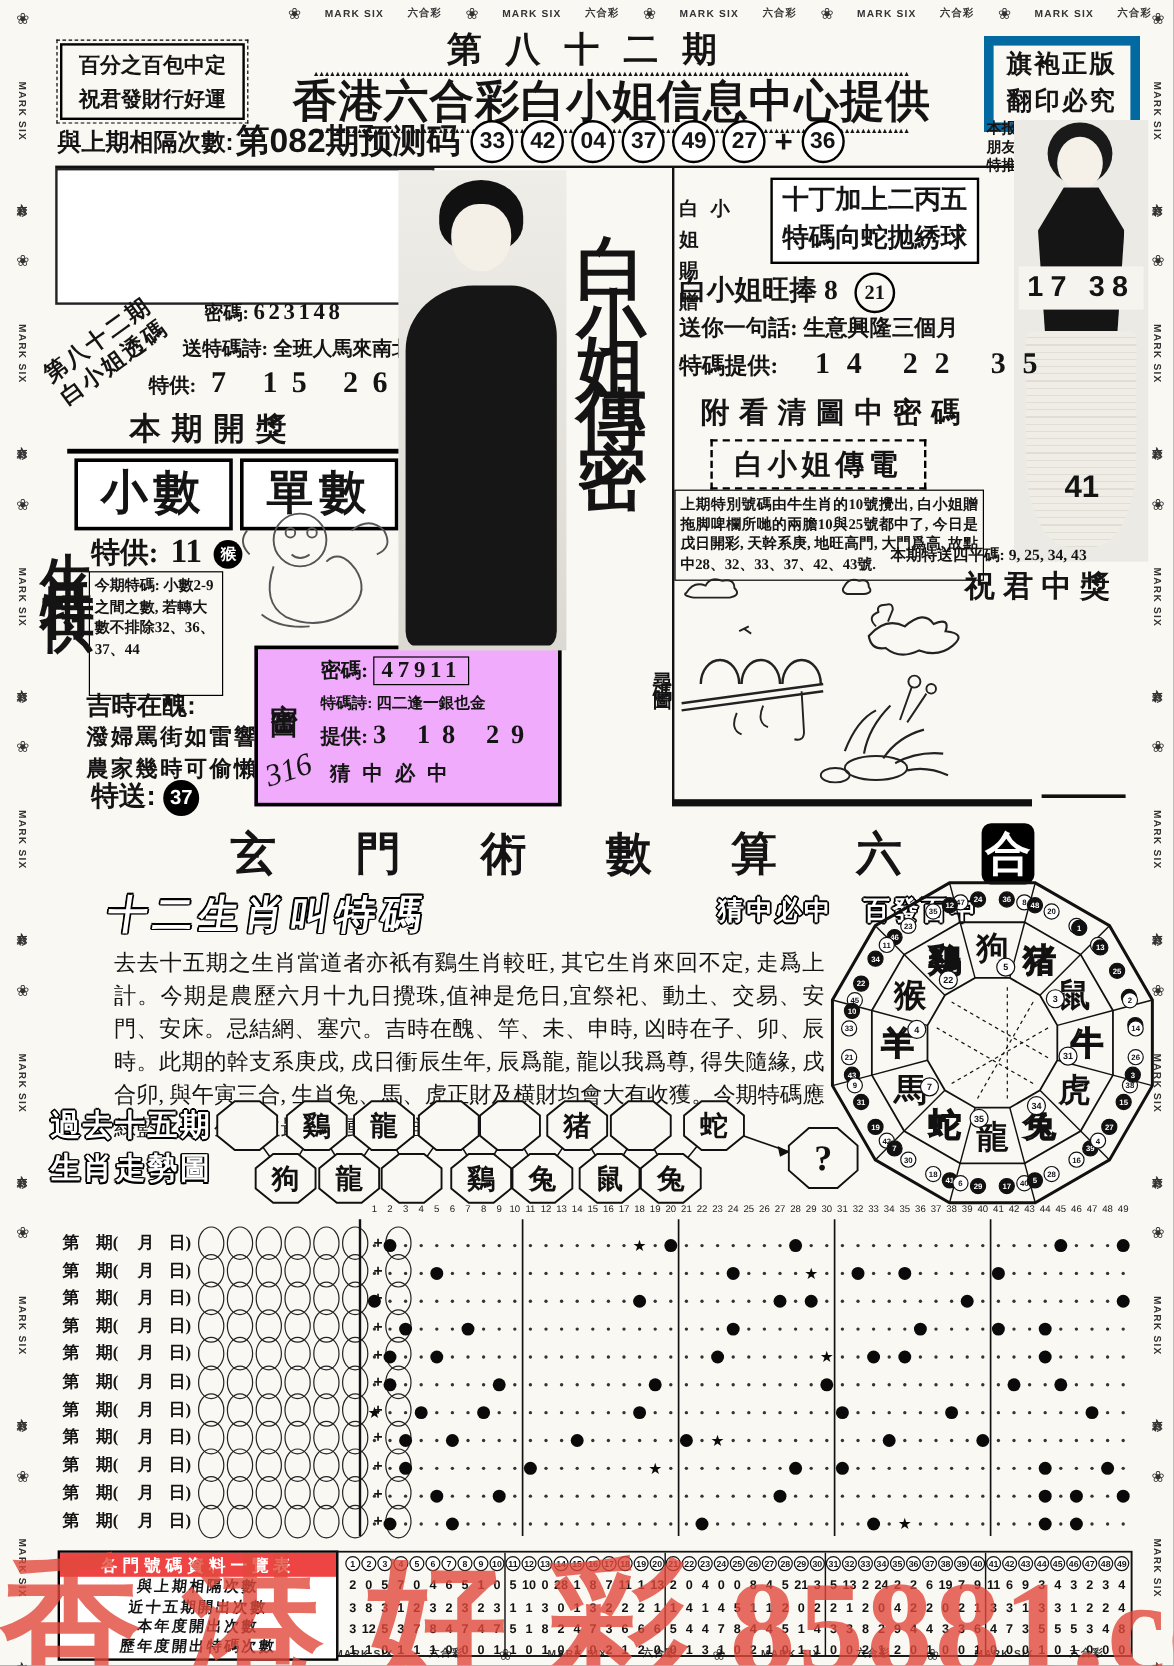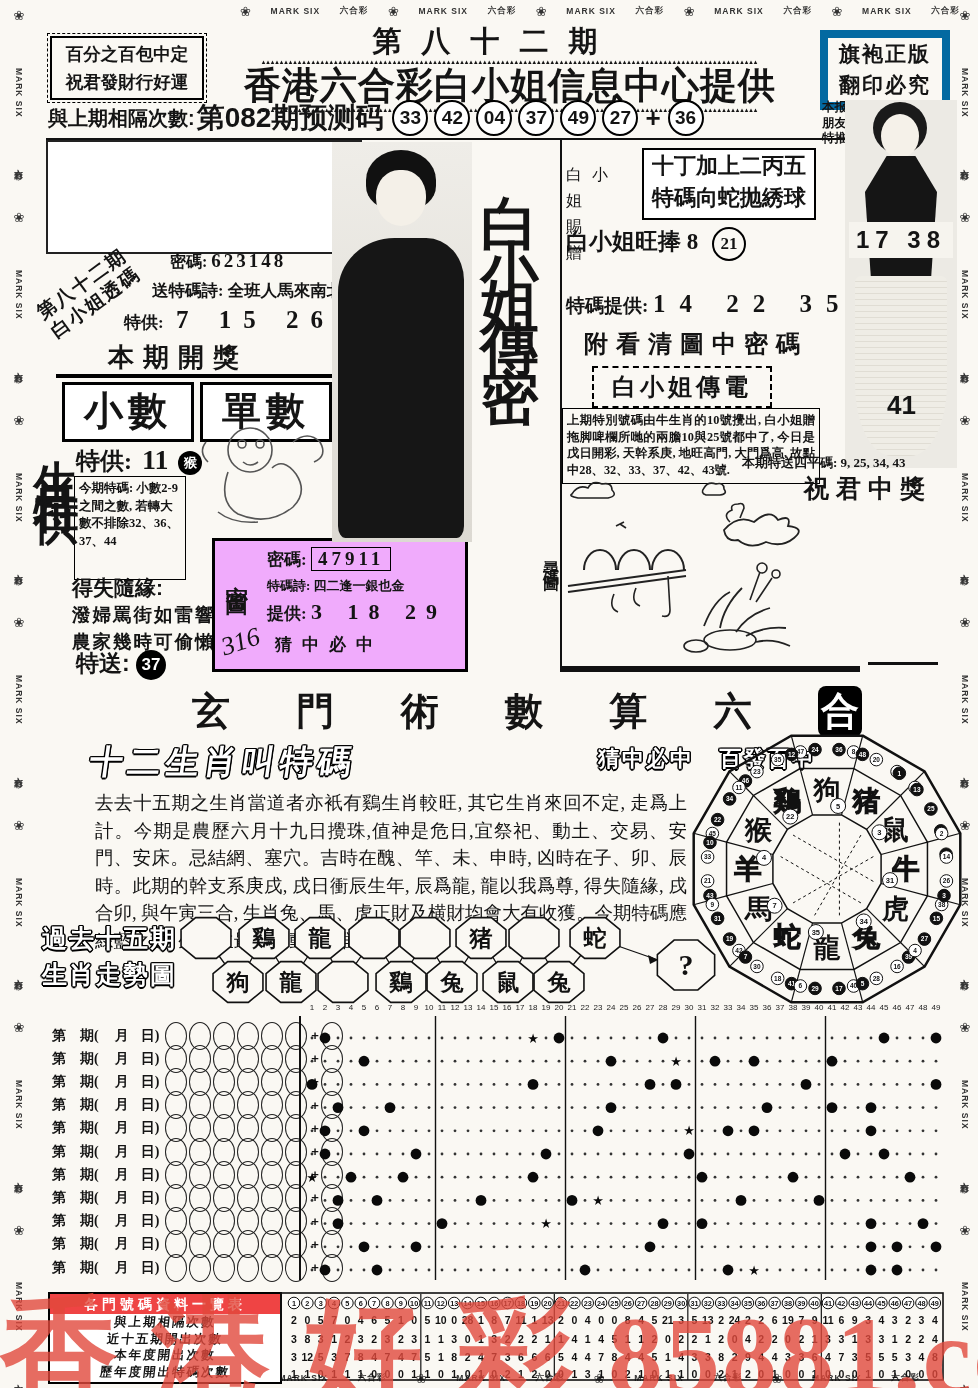--- a/index.html
+++ b/index.html
@@ -89,31 +89,31 @@
   #photo-right .hair{position:absolute;left:28px;top:2px;width:54px;height:52px;background:#1a1a1a;border-radius:50%;}
   #photo-right .face{position:absolute;left:36px;top:14px;width:38px;height:44px;background:#f5f1e9;border-radius:50%;}
   #photo-right .top{position:absolute;left:20px;top:56px;width:72px;height:120px;background:#151515;
     clip-path:polygon(30% 0,70% 0,100% 30%,92% 100%,8% 100%,0 30%);}
   #photo-right .band{position:absolute;left:4px;top:122px;width:104px;height:36px;background:#f6f4ee;
     text-align:center;font-size:24px;font-weight:900;line-height:36px;letter-spacing:6px;}
   #photo-right .skirt{position:absolute;left:10px;top:176px;width:92px;height:180px;
     background:repeating-linear-gradient(#efede6 0 5px,#e0ddd4 5px 6px);border-radius:6px 6px 40% 40%;}
   #photo-right .sknum{position:absolute;left:42px;top:290px;font-size:26px;font-weight:900;}
   
-  #donor{left:566px;top:162px;width:72px;font-size:16px;font-weight:normal;line-height:26px;}
+  #donor{left:566px;top:162px;width:72px;font-size:16px;font-weight:bold;line-height:26px;}
   #donor .l1{letter-spacing:10px;}
   #donor .l2{letter-spacing:26px;}
   #riddle{left:642px;top:148px;width:170px;height:68px;border:2.5px solid #000;text-align:center;
     font-size:22px;font-weight:900;line-height:32px;background:#fff;}
   #wang{left:566px;top:226px;font-size:23px;font-weight:900;}
   #wang .circ{display:inline-flex;align-items:center;justify-content:center;width:30px;height:30px;
     border:2px solid #000;border-radius:50%;font-size:17px;margin-left:8px;}
   #sentence{left:566px;top:260px;font-size:18.5px;font-weight:bold;}
   #tema{left:566px;top:290px;font-size:19px;font-weight:bold;}
-  #tema .nums{font-size:25px;font-weight:900;letter-spacing:14px;margin-left:0;}
+  #tema .nums{font-size:25px;font-weight:900;letter-spacing:14px;margin-left:26px;}
   #see{left:584px;top:328px;font-size:24px;font-weight:bold;letter-spacing:8px;}
   #telegram{left:592px;top:366px;width:176px;border:2px dashed #000;text-align:center;font-size:24px;
     font-weight:900;letter-spacing:4px;padding:3px 0;}
   #rc-para{left:562px;top:408px;width:248px;height:68px;border:1.5px solid #000;font-size:12.3px;
     font-weight:bold;line-height:16.5px;padding:3px 4px;text-align:justify;}
   #four-flat{left:742px;top:454px;font-size:13px;font-weight:bold;}
   #wish{left:804px;top:472px;font-size:25px;font-weight:900;letter-spacing:7px;}
   #scene{left:554px;top:478px;}
   
   #sec2-heading{left:192px;top:686px;width:670px;display:flex;justify-content:space-between;
@@ -283,21 +283,21 @@
   <div class="abs bigbox serif" id="box1">小數</div>
   <div class="abs bigbox serif" id="box2">單數</div>
   <div class="abs serif" id="draw-supply">
     <span>特供:</span>
     <span class="v">11</span>
     <span class="badge">猴</span>
   </div>
   <div class="abs serif" id="note-box">今期特碼: 小數2-9之間之數, 若轉大數不排除32、36、37、44</div>
   <div class="abs serif" id="vert-sx">生肖特供</div>
   <div class="abs" id="poem-block">
-    <div class="pt">得失隨緣:</div>
+    <div class="pt">吉時在醜:</div>
     <div class="pl serif">潑婦罵街如雷響</div>
     <div class="pl serif">農家幾時可偷懶</div>
   </div>
   <div class="abs" id="gift">
     <span>特送:</span>
     <span class="badge">37</span>
   </div>
 
   <svg class="abs" style="left:188px;top:412px;" width="142" height="122">
     <g fill="none" stroke="#555" stroke-width="1.6">
@@ -347,20 +347,21 @@
   </div>
   <div class="abs serif" id="riddle">
     <div>十丁加上二丙五</div>
     <div>特碼向蛇抛綉球</div>
   </div>
   <div class="abs serif" id="wang">
     <span>白小姐旺捧</span>
     <span>8</span>
     <span class="circ">21</span>
   </div>
+  <div class="abs serif" id="sentence">送你一句話: 生意興隆三個月</div>
   <div class="abs serif" id="tema">
     <span>特碼提供:</span>
     <span class="nums">14 22 35</span>
   </div>
   <div class="abs serif" id="see">附看清圖中密碼</div>
   <div class="abs serif" id="telegram">白小姐傳電</div>
   <div class="abs serif" id="rc-para">上期特別號碼由牛生肖的10號攪出, 白小姐贈拖脚啤欄所哋的兩膽10與25號都中了, 今日是戊日開彩, 天幹系庚, 地旺高門, 大門爲高, 故點中28、32、33、37、42、43號.</div>
   <div class="abs serif" id="four-flat">本期特送四平碼: 9, 25, 34, 43</div>
   <div class="abs serif" id="wish">祝君中獎</div>
 

